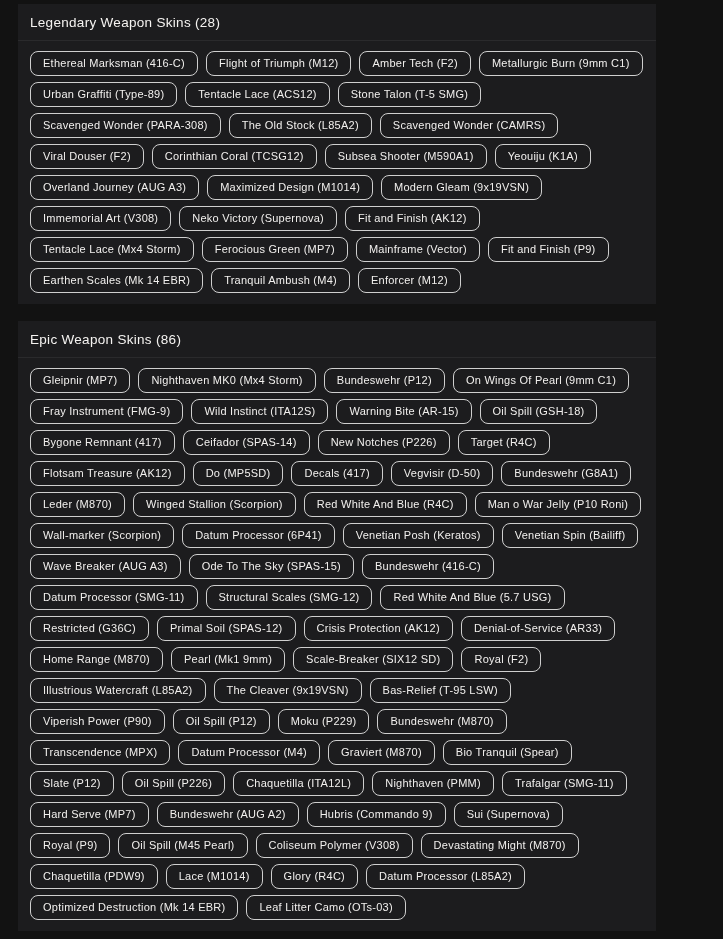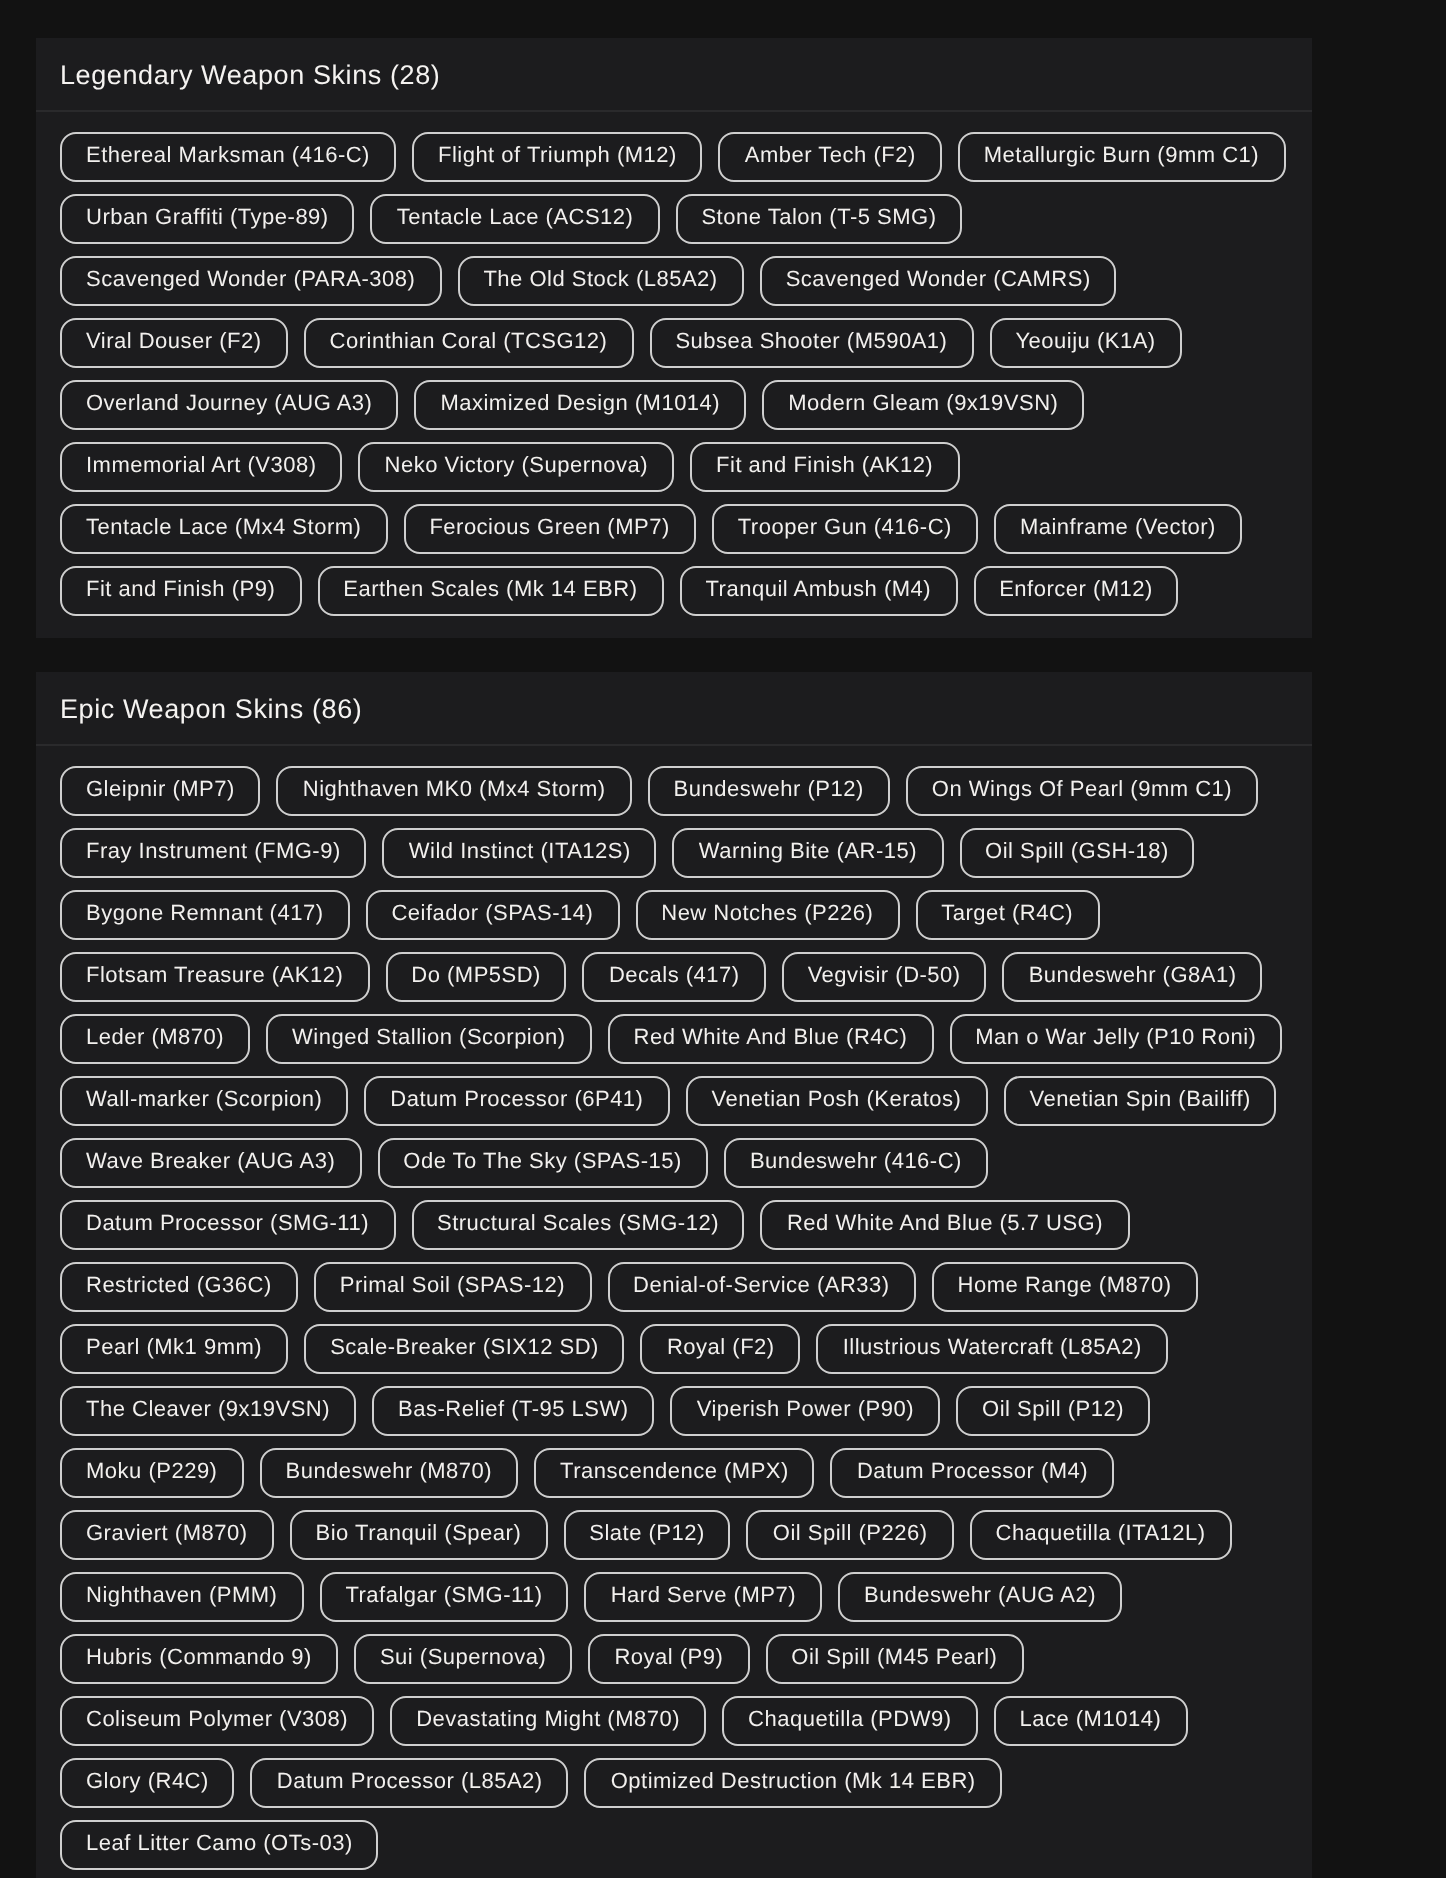--- a/index.html
+++ b/index.html
@@ -12,21 +12,21 @@
   }
   *{box-sizing:border-box;margin:0;padding:0;}
   html,body{width:723px;height:939px;overflow:hidden;}
   body{
     background:var(--page-bg);
     font-family:"Liberation Sans","DejaVu Sans",sans-serif;
     -webkit-font-smoothing:antialiased;
   }
   .page{
     width:723px;height:939px;
-    padding:19px 0 0 18px;
+    padding:4px 0 0 18px;
     overflow:hidden;
   }
   .card{
     width:638px;
     background:var(--card-bg);
     margin-bottom:17px;
   }
   .card-header{
     height:37px;
     display:flex;
@@ -156,23 +156,20 @@
     </button>
 
     <button class="chip">
       <span class="chip-label">Tentacle Lace (Mx4 Storm)</span>
     </button>
 
     <button class="chip">
       <span class="chip-label">Ferocious Green (MP7)</span>
     </button>
 
-    <button class="chip">
-      <span class="chip-label">Trooper Gun (416-C)</span>
-    </button>
 
     <button class="chip">
       <span class="chip-label">Mainframe (Vector)</span>
     </button>
 
     <button class="chip">
       <span class="chip-label">Fit and Finish (P9)</span>
     </button>
 
     <button class="chip">
@@ -321,20 +318,23 @@
     </button>
 
     <button class="chip">
       <span class="chip-label">Restricted (G36C)</span>
     </button>
 
     <button class="chip">
       <span class="chip-label">Primal Soil (SPAS-12)</span>
     </button>
 
+    <button class="chip">
+      <span class="chip-label">Crisis Protection (AK12)</span>
+    </button>
 
     <button class="chip">
       <span class="chip-label">Denial-of-Service (AR33)</span>
     </button>
 
     <button class="chip">
       <span class="chip-label">Home Range (M870)</span>
     </button>
 
     <button class="chip">

